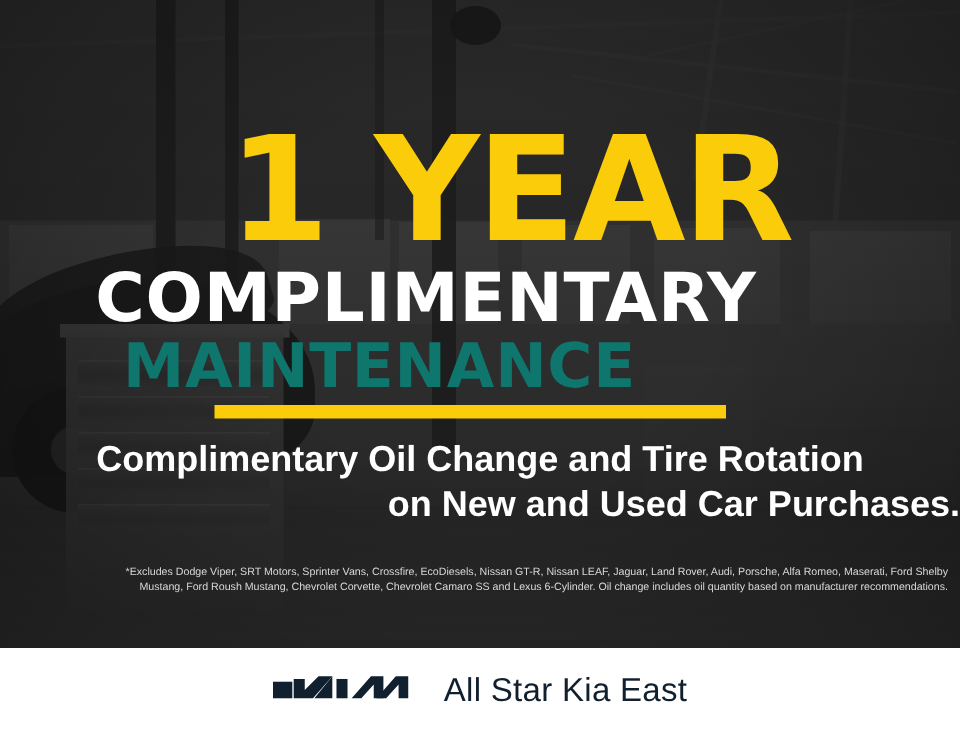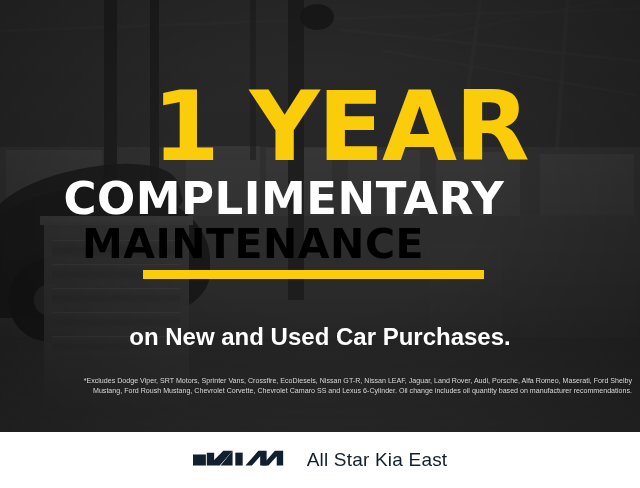--- a/index.html
+++ b/index.html
@@ -208,21 +208,21 @@
     font-weight: bold;
     letter-spacing: 0.5px;
     white-space: nowrap;
     font-family: "DejaVu Sans", sans-serif;
   }
   .headline-sub2 {
     position: absolute;
     left: 0;
     top: 224px;
     width: 506px;
-    color: #000000;
+    color: #0f766e;
     font-size: 41px;
     line-height: 41px;
     font-weight: bold;
     letter-spacing: 0.5px;
     white-space: nowrap;
     font-family: "DejaVu Sans", sans-serif;
   }
 
   .divider {
     position: absolute;
@@ -237,21 +237,21 @@
     position: absolute;
     left: 0;
     width: 640px;
     color: #ffffff;
     font-size: 24px;
     line-height: 26px;
     font-weight: bold;
     white-space: nowrap;
   }
   .offer-line.l1 { top: 294px; }
-  .offer-line.l2 { top: 324px; }
+  .offer-line.l2 { top: 324px; text-align: right; }
 
   .disclaimer {
     position: absolute;
     left: 8px;
     top: 376px;
     width: 624px;
     color: #d8d8d8;
     font-size: 7.1px;
     line-height: 10.4px;
     font-weight: normal;
@@ -272,21 +272,21 @@
     justify-content: center;
     gap: 22px;
   }
   .kia-logo {
     display: block;
     width: 92px;
     height: 24px;
   }
   .dealer-name {
     color: #11202e;
-    font-size: 19px;
+    font-size: 22px;
     font-weight: normal;
     letter-spacing: 0.2px;
     white-space: nowrap;
   }
 </style>
 </head>
 <body>
 
 <div class="banner">
 
@@ -339,20 +339,21 @@
   <div class="content">
 
     <div class="headline-year">1 YEAR</div>
 
     <div class="headline-sub1">COMPLIMENTARY</div>
 
     <div class="headline-sub2">MAINTENANCE</div>
 
     <div class="divider"></div>
 
+    <div class="offer-line l1">Complimentary Oil Change and Tire Rotation</div>
 
     <div class="offer-line l2">on New and Used Car Purchases.</div>
 
     <div class="disclaimer">
       <div>*Excludes Dodge Viper, SRT Motors, Sprinter Vans, Crossfire, EcoDiesels, Nissan GT-R, Nissan LEAF, Jaguar, Land Rover, Audi, Porsche, Alfa Romeo, Maserati, Ford Shelby</div>
       <div>Mustang, Ford Roush Mustang, Chevrolet Corvette, Chevrolet Camaro SS and Lexus 6-Cylinder. Oil change includes oil quantity based on manufacturer recommendations.</div>
     </div>
   </div>
 
   <div class="footer">

